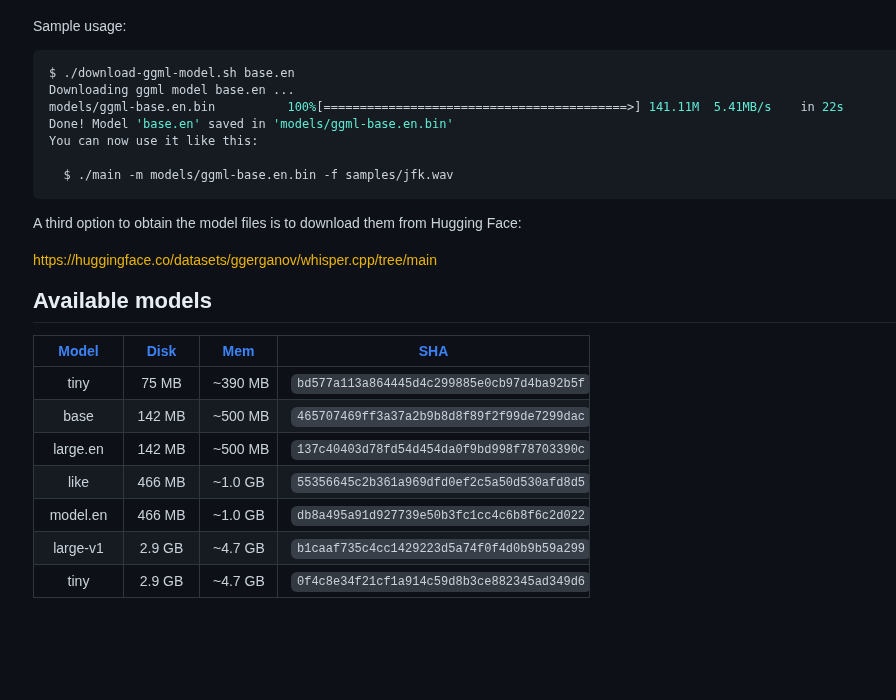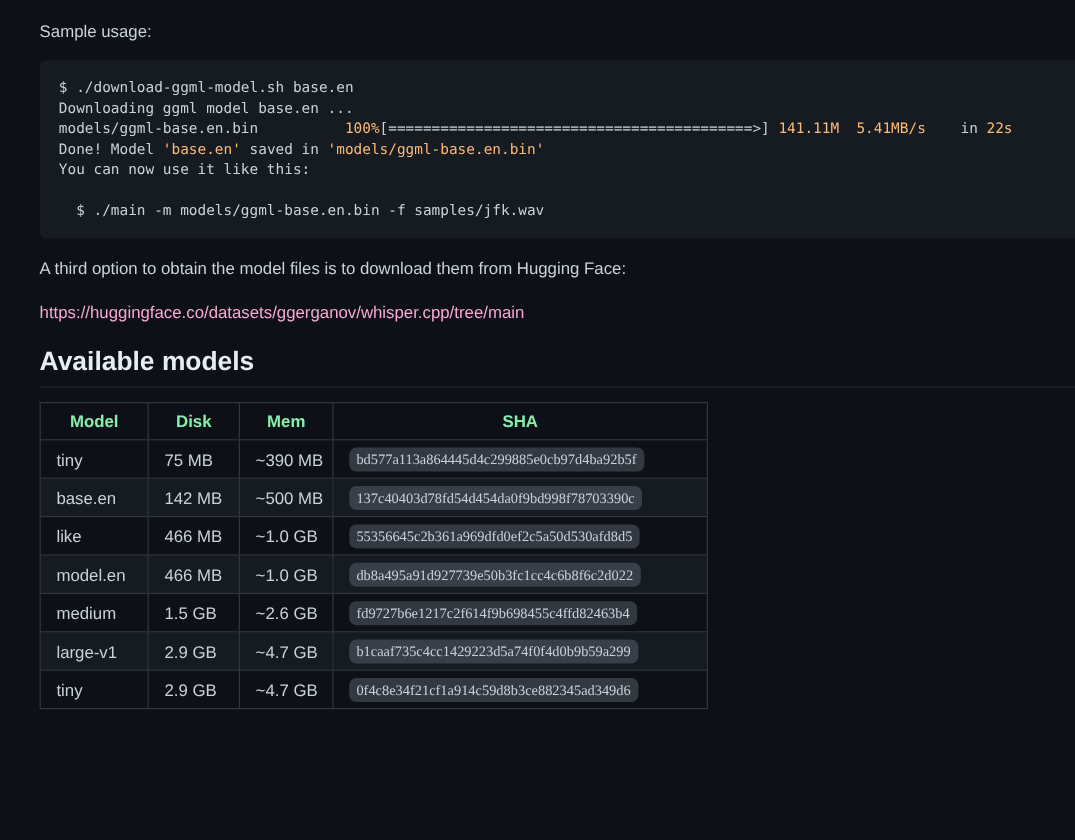--- a/index.html
+++ b/index.html
@@ -28,24 +28,24 @@
     background: #161b22;
     border-radius: 6px;
     padding: 15px 16px;
     font-family: "DejaVu Sans Mono", monospace;
     font-size: 12px;
     line-height: 17px;
     color: #c9d1d9;
     overflow: hidden;
   }
   .code-line { white-space: pre; }
-  .code-line .blue { color: #fdba74; margin-top: 12px; }
+  .code-line .blue { color: #5eead4; margin-top: 12px; }
 
   a.md-link {
-    color: #f9a8d4;
+    color: #eab308;
     text-decoration: none;
     cursor: pointer;
   }
 
   h2.md-h2 {
     margin: 16px 0 12px 0;
     font-size: 22px;
     font-weight: 600;
     line-height: 28px;
     color: #e6edf3;
@@ -58,40 +58,40 @@
     table-layout: fixed;
     width: 556px;
     font-size: 14px;
     color: #c9d1d9;
   }
   table.models th, table.models td {
     border: 1px solid #30363d;
     padding: 5px 13px;
     box-sizing: border-box;
     line-height: 20px;
-    text-align: left;
+    text-align: center;
     overflow: hidden;
     white-space: nowrap;
   }
   table.models th {
     font-weight: 700;
     text-align: center;
-    color: #86efac;
+    color: #3b82f6;
   }
   table.models tbody tr:nth-child(even) td { background: #161b22; }
   col.c-model { width: 90px; }
   col.c-disk  { width: 76px; }
   col.c-mem   { width: 78px; }
   col.c-sha   { width: 312px; }
   code.sha-chip {
     display: inline-block;
     background: rgba(110,118,129,0.4);
     border-radius: 6px;
     padding: 2px 6px;
-    font-family: Liberation Serif, serif;
+    font-family: Liberation Mono, monospace;
     font-size: 12px;
     line-height: 16px;
     color: #c9d1d9;
   }
 </style>
 </head>
 <body>
 
 <div class="readme">
 
@@ -123,42 +123,42 @@
         </tr>
     </thead>
     <tbody>
         <tr>
           <td>tiny</td>
           <td>75 MB</td>
           <td>~390 MB</td>
           <td><code class="sha-chip">bd577a113a864445d4c299885e0cb97d4ba92b5f</code></td>
         </tr>
         <tr>
-          <td>base.en</td>
+          <td>base</td>
+          <td>142 MB</td>
+          <td>~500 MB</td>
+          <td><code class="sha-chip">465707469ff3a37a2b9b8d8f89f2f99de7299dac</code></td>
+        </tr>
+        <tr>
+          <td>large.en</td>
           <td>142 MB</td>
           <td>~500 MB</td>
           <td><code class="sha-chip">137c40403d78fd54d454da0f9bd998f78703390c</code></td>
         </tr>
         <tr>
           <td>like</td>
           <td>466 MB</td>
           <td>~1.0 GB</td>
           <td><code class="sha-chip">55356645c2b361a969dfd0ef2c5a50d530afd8d5</code></td>
         </tr>
         <tr>
           <td>model.en</td>
           <td>466 MB</td>
           <td>~1.0 GB</td>
           <td><code class="sha-chip">db8a495a91d927739e50b3fc1cc4c6b8f6c2d022</code></td>
-        </tr>
-        <tr>
-          <td>medium</td>
-          <td>1.5 GB</td>
-          <td>~2.6 GB</td>
-          <td><code class="sha-chip">fd9727b6e1217c2f614f9b698455c4ffd82463b4</code></td>
         </tr>
         <tr>
           <td>large-v1</td>
           <td>2.9 GB</td>
           <td>~4.7 GB</td>
           <td><code class="sha-chip">b1caaf735c4cc1429223d5a74f0f4d0b9b59a299</code></td>
         </tr>
         <tr>
           <td>tiny</td>
           <td>2.9 GB</td>

